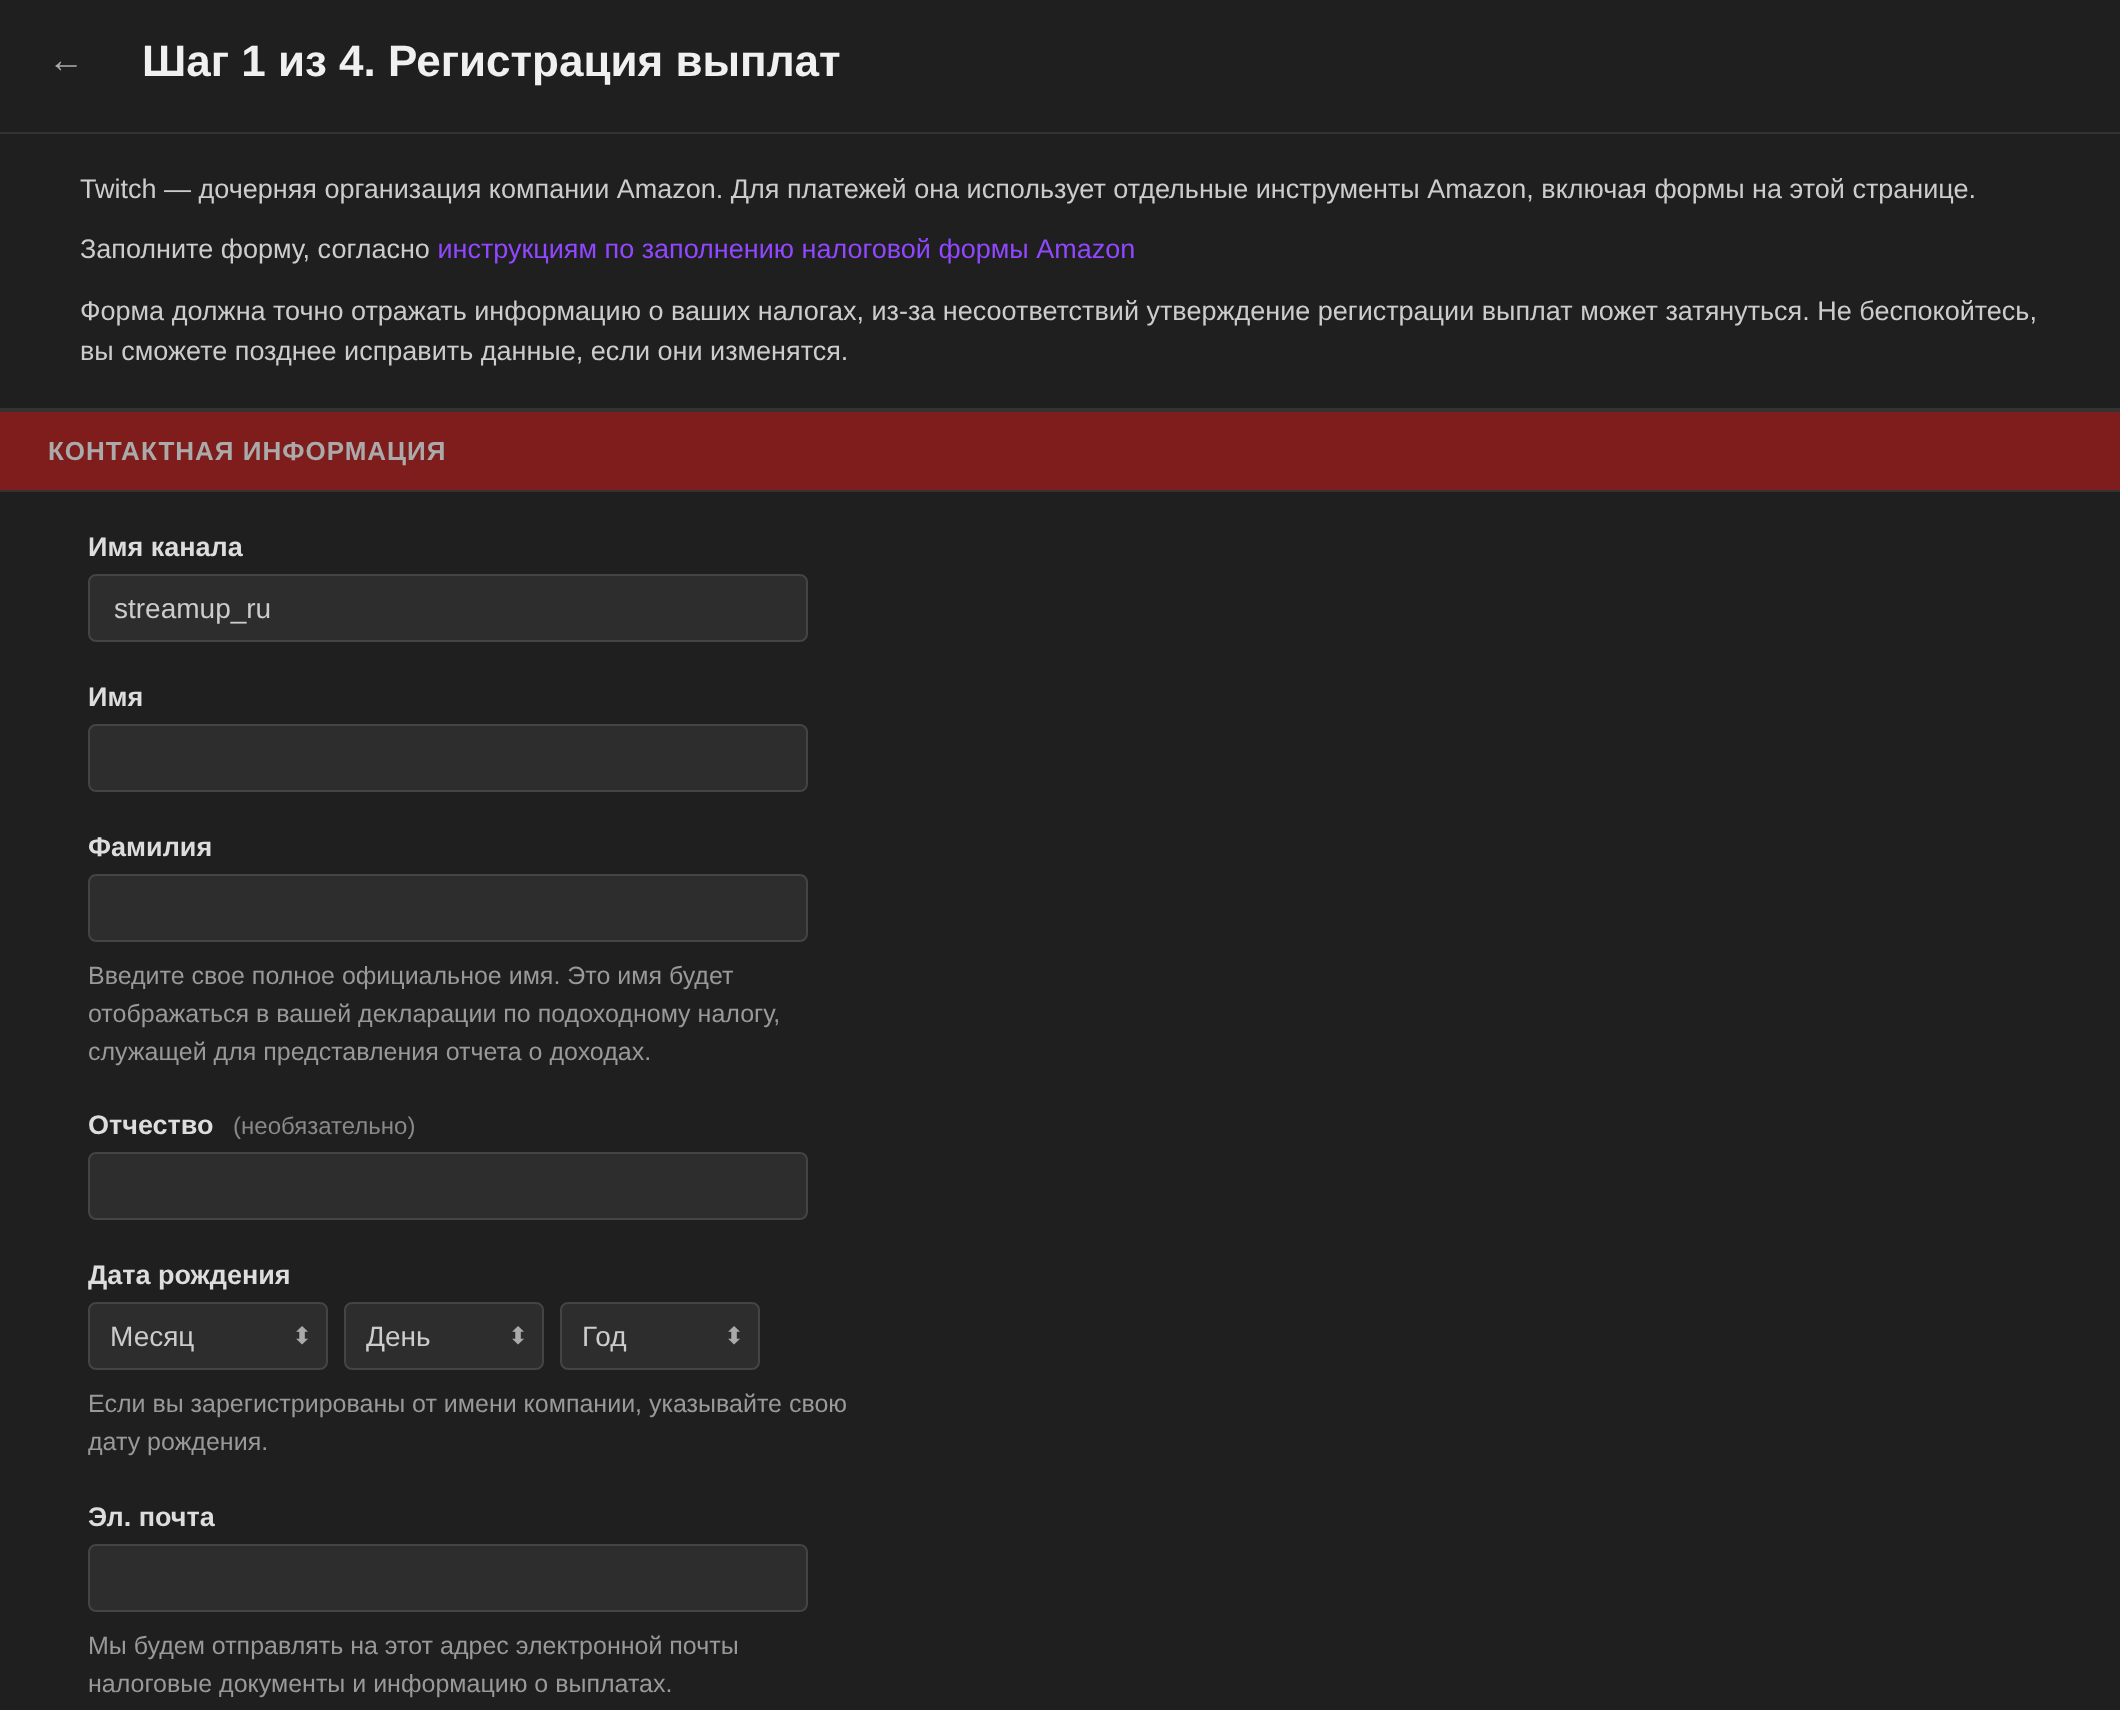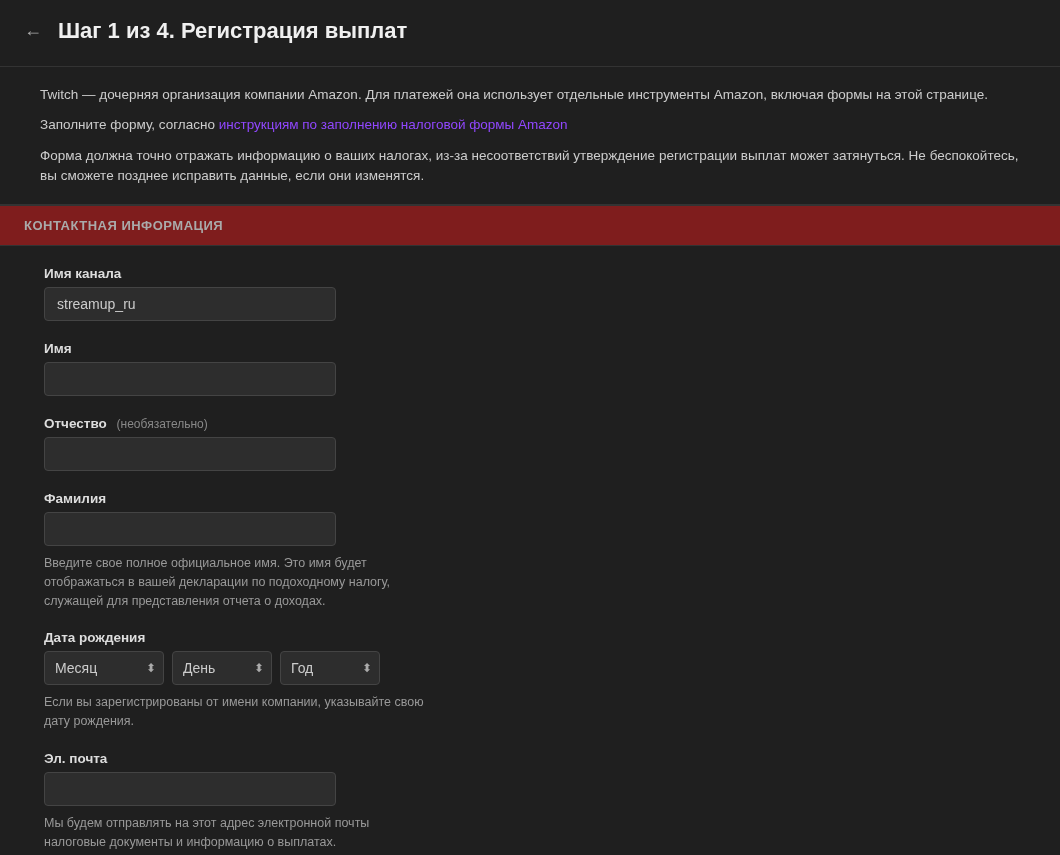--- a/index.html
+++ b/index.html
@@ -27,20 +27,21 @@
       cursor: pointer;
       margin-top: 2px;
       user-select: none;
     }
     .header-text {}
     .header-title {
       font-size: 22px;
       font-weight: bold;
       color: #f0f0f0;
       margin-bottom: 4px;
+      margin-left: 13px;
     }
     .header-subtitle {
       font-size: 13px;
       color: #999;
     }
 
     
     .info-block {
       background-color: #1f1f1f;
       padding: 18px 40px;
@@ -91,21 +92,21 @@
       margin-bottom: 6px;
       font-weight: 600;
     }
     .form-label-optional {
       font-weight: normal;
       color: #888;
       font-size: 12px;
       margin-left: 6px;
     }
     .form-input {
-      width: 292px;
+      width: 360px;
       background-color: #2d2d2d;
       border: 1px solid #444;
       border-radius: 4px;
       color: #ccc;
       padding: 8px 12px;
       font-size: 14px;
       outline: none;
       display: block;
     }
     .form-hint {
@@ -177,31 +178,31 @@
     <label class="form-label">Имя канала</label>
     <input class="form-input" type="text" readonly="" value="streamup_ru" style="">
   </div>
 
   <div class="form-group">
     <label class="form-label">Имя</label>
     <input class="form-input" type="text" style="">
   </div>
 
   <div class="form-group">
+    <label class="form-label">Фамилия</label>
+    <input class="form-input" type="text" style="">
+    <p class="form-hint">Введите свое полное официальное имя. Это имя будет отображаться в вашей декларации по подоходному налогу, служащей для представления отчета о доходах.</p>
+  </div>
+
+  <div class="form-group">
     <label class="form-label">
       <span>Отчество</span>
       <span class="form-label-optional">(необязательно)</span>
     </label>
     <input class="form-input" type="text" style="">
-  </div>
-
-  <div class="form-group">
-    <label class="form-label">Фамилия</label>
-    <input class="form-input" type="text" style="">
-    <p class="form-hint">Введите свое полное официальное имя. Это имя будет отображаться в вашей декларации по подоходному налогу, служащей для представления отчета о доходах.</p>
   </div>
 
   <div class="form-group">
     <label class="form-label">Дата рождения</label>
     <div class="dob-row">
       <div class="select-wrapper month-select">
         <select>
           <option value="">Месяц</option>
           <option value="1">Январь</option>
           <option value="2">Февраль</option>

